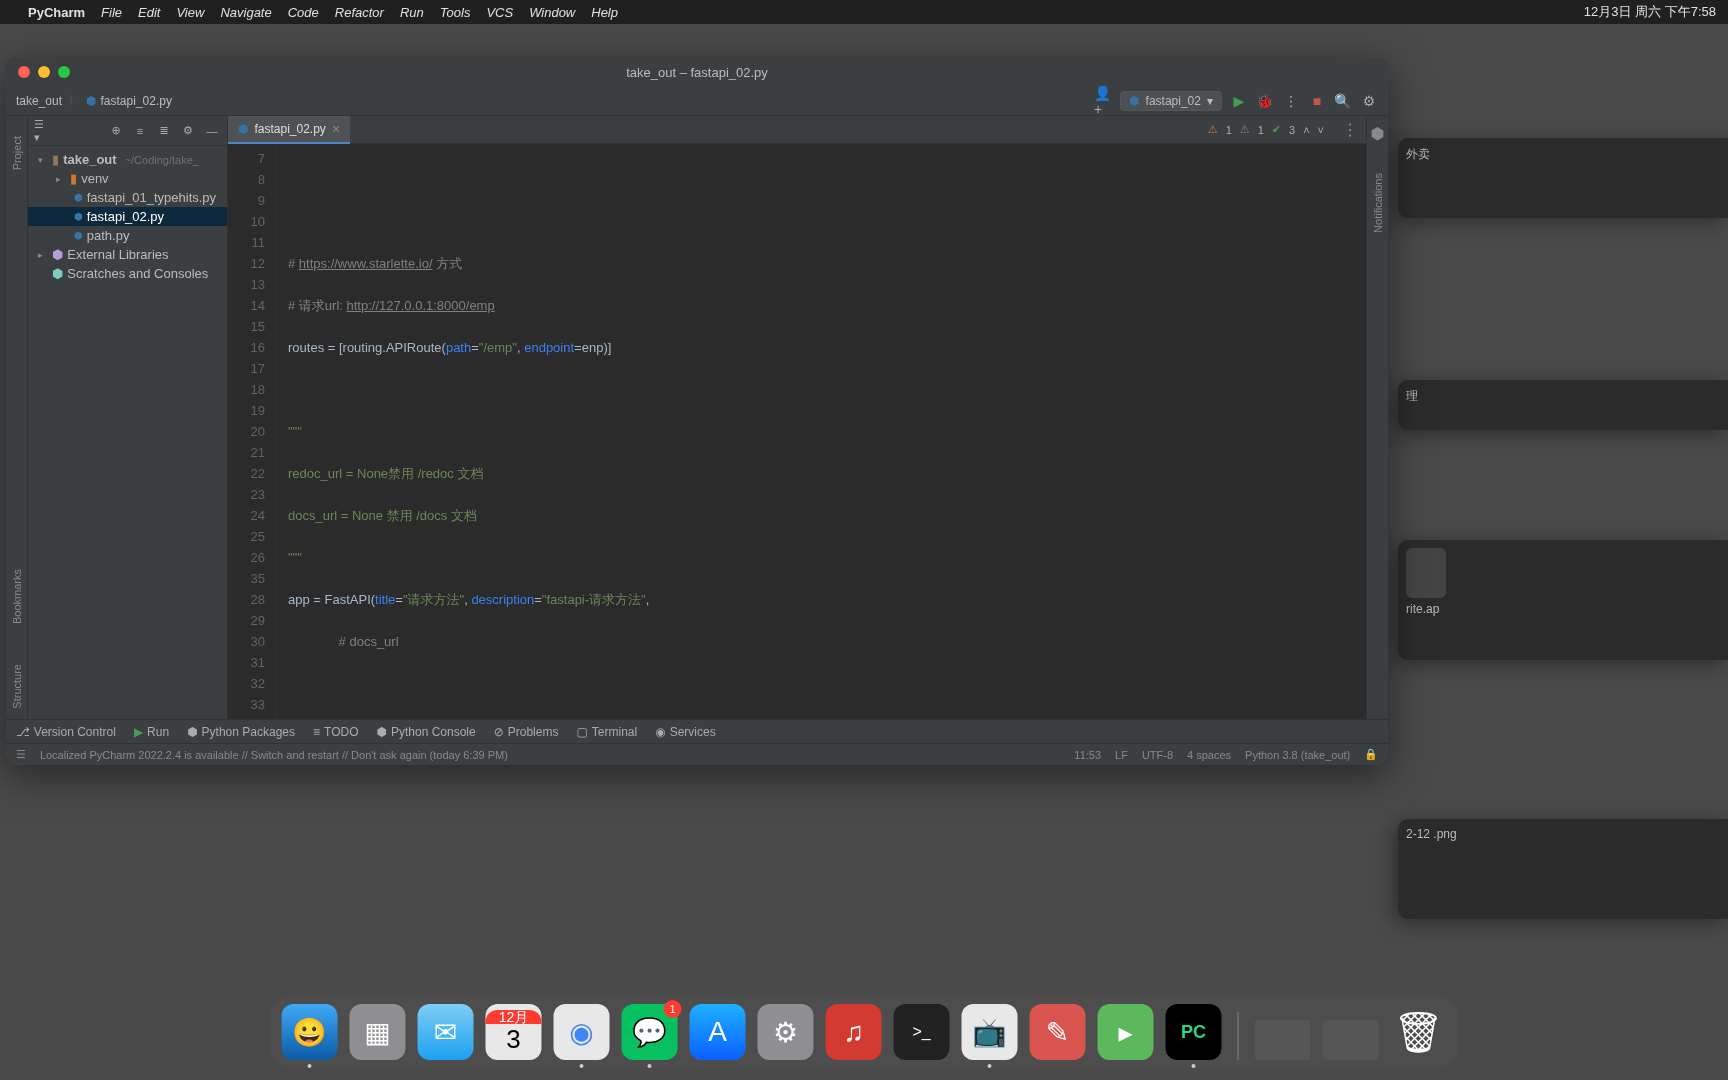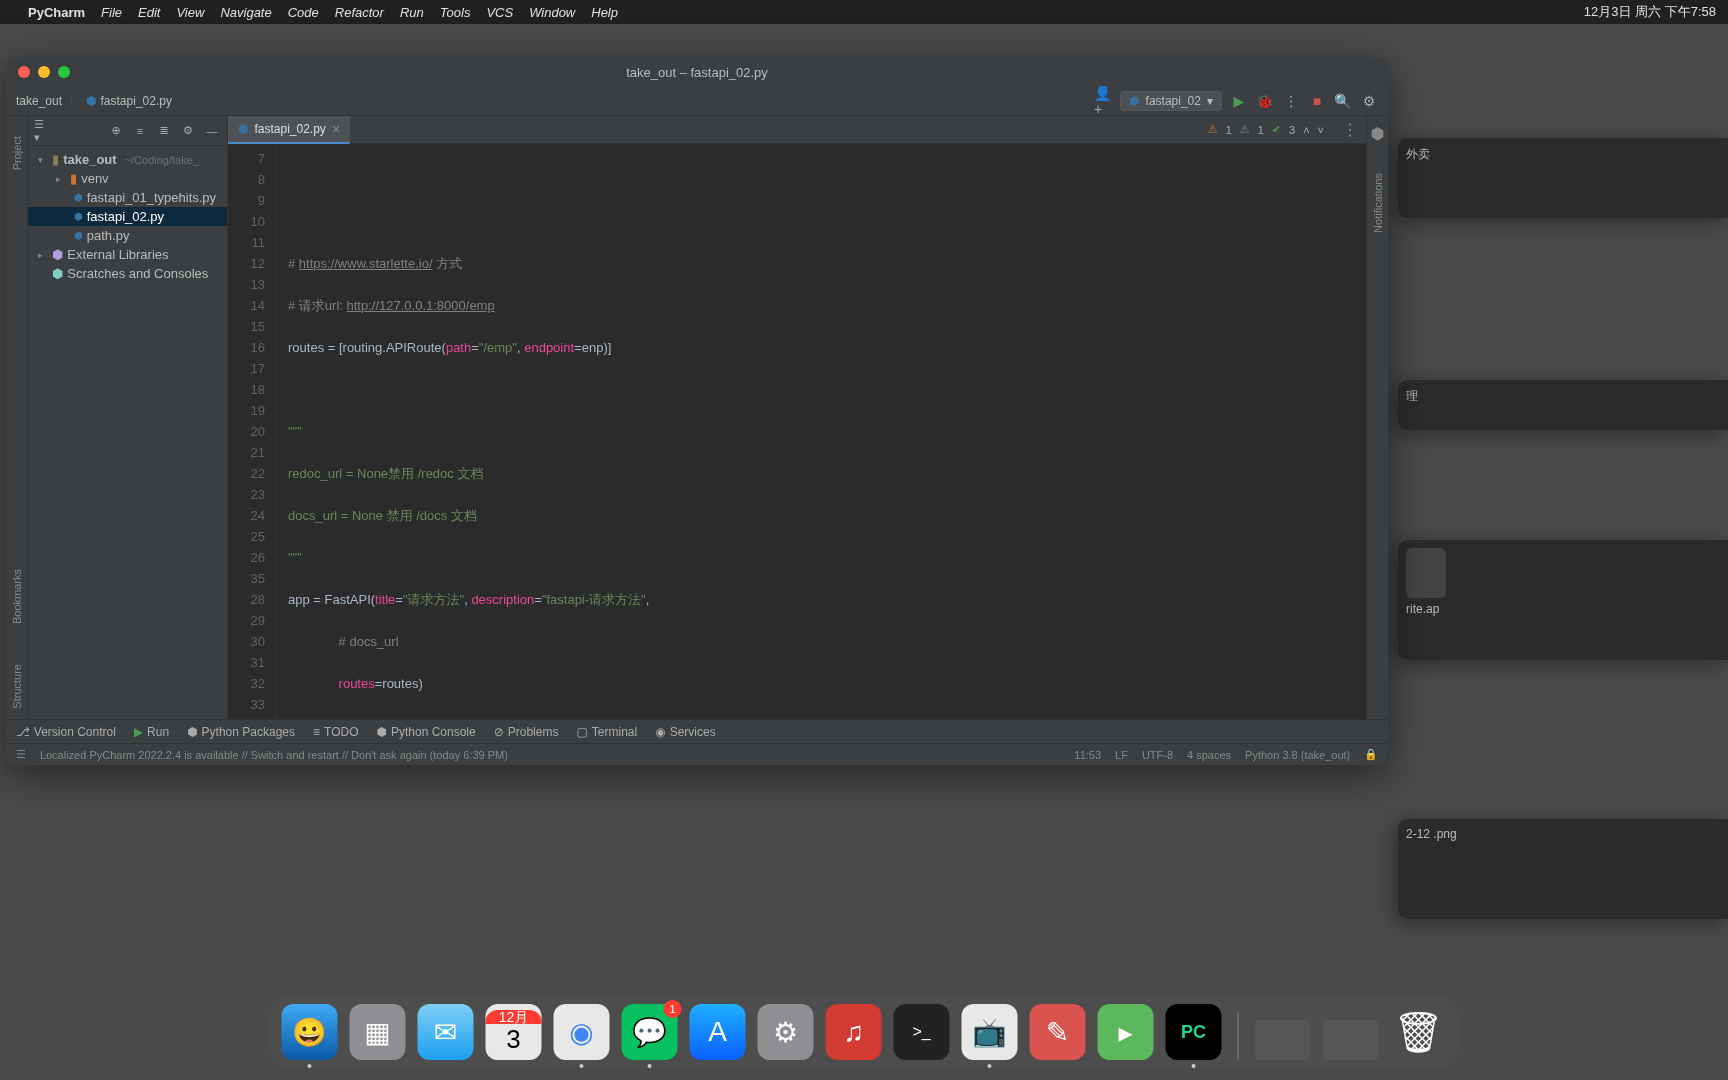--- a/index.html
+++ b/index.html
@@ -65,21 +65,21 @@
 .inspections { display: flex; align-items: center; gap: 8px; padding-right: 10px; font-size: 11px; color: #aaa; }
 .inspections .warn { color: #cc7832; }
 .inspections .weak { color: #808080; }
 .inspections .ok { color: #499c54; }
 
 .code-scroll { flex: 1; display: flex; overflow: hidden; font-family: "JetBrains Mono", Menlo, Consolas, monospace; font-size: 13px; line-height: 21px; position: relative; }
 .gutter { width: 48px; text-align: right; padding-right: 10px; color: #606366; user-select: none; background: #2b2b2b; border-right: 1px solid #323232; padding-top: 4px; }
 .code { flex: 1; padding: 4px 0 4px 12px; color: #a9b7c6; white-space: pre; position: relative; }
 .code .c-str { color: #6a8759; }
 .code .c-cmt { color: #808080; }
-.code .c-param { color: #ec4899; }
+.code .c-param { color: #3b82f6; }
 .code .c-link { color: #808080; text-decoration: underline; }
 
 .right-gutter { width: 22px; background: #3c3f41; border-left: 1px solid #323232; display: flex; flex-direction: column; align-items: center; padding-top: 8px; gap: 30px; }
 
 
 .bottom-tabs { height: 24px; background: #3c3f41; border-top: 1px solid #323232; display: flex; align-items: center; padding: 0 10px; gap: 18px; color: #aaa; font-size: 12px; }
 .bottom-tabs .tab { display: flex; align-items: center; gap: 4px; }
 
 
 .statusbar { height: 22px; background: #3c3f41; border-top: 1px solid #323232; display: flex; align-items: center; padding: 0 10px; color: #888; font-size: 11px; gap: 14px; }
@@ -289,21 +289,20 @@
 <div><span class="c-cmt"># </span><span class="c-link">https://www.starlette.io/</span><span class="c-cmt"> 方式</span></div>
 <div><span class="c-cmt"># 请求url: </span><span class="c-link">http://127.0.0.1:8000/emp</span></div>
 <div><span>routes = [routing.APIRoute(</span><span class="c-param">path</span>=<span class="c-str">"/emp"</span>, <span class="c-param">endpoint</span><span>=enp</span><span>)]</span></div>
 <div> </div>
 <div><span class="c-str">"""</span></div>
 <div><span class="c-str">redoc_url = None禁用 /redoc 文档</span></div>
 <div><span class="c-str">docs_url = None 禁用 /docs 文档</span></div>
 <div><span class="c-str">"""</span></div>
 <div><span>app = FastAPI(</span><span class="c-param">title</span>=<span class="c-str">"请求方法"</span>, <span class="c-param">description</span>=<span class="c-str">"fastapi-请求方法"</span>,</div>
 <div>              <span class="c-cmt"># docs_url</span></div>
-<div>              <span class="c-param">routes</span><span>=routes)</span></div>
 <div> </div>
 
 
 
 
 
 
 
 
 

